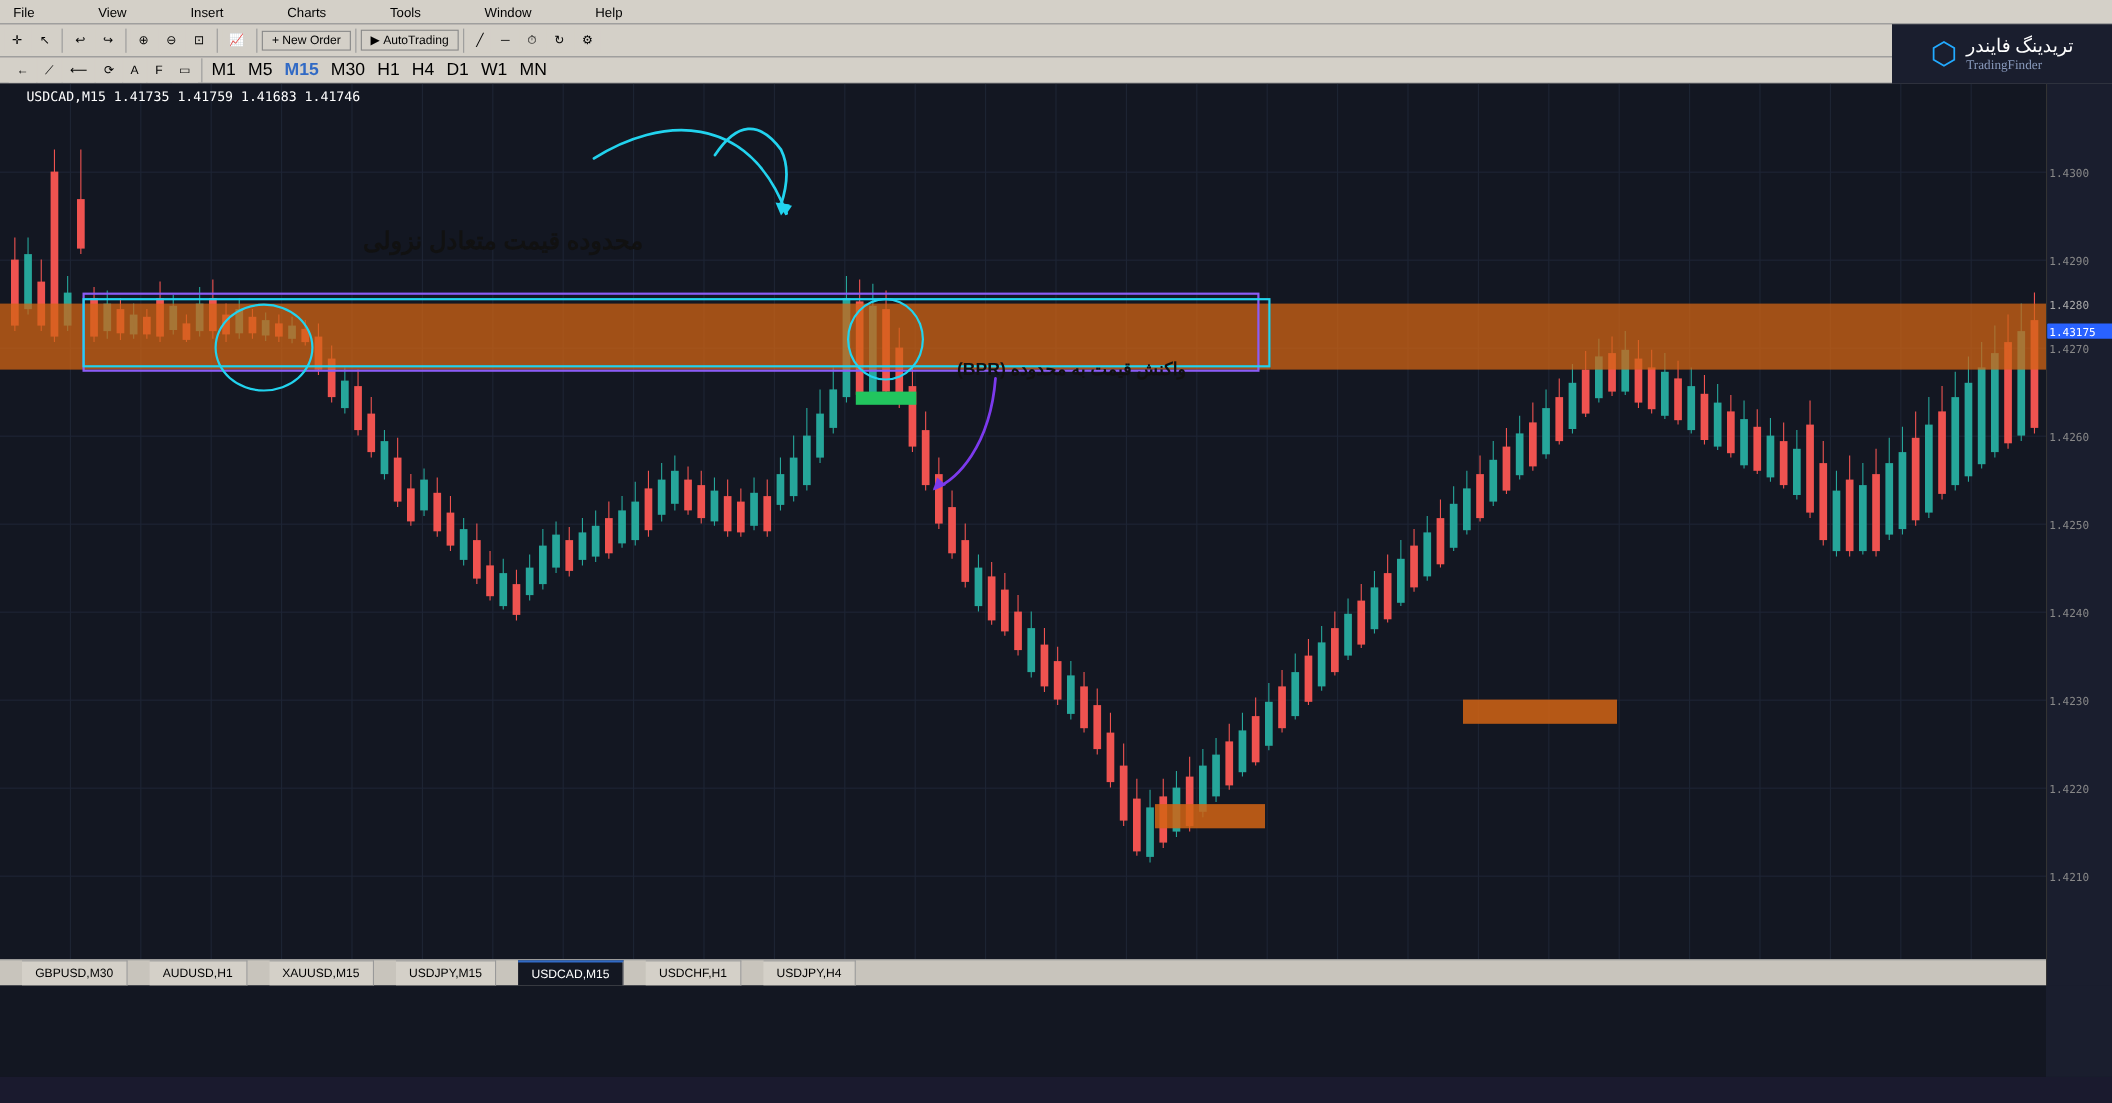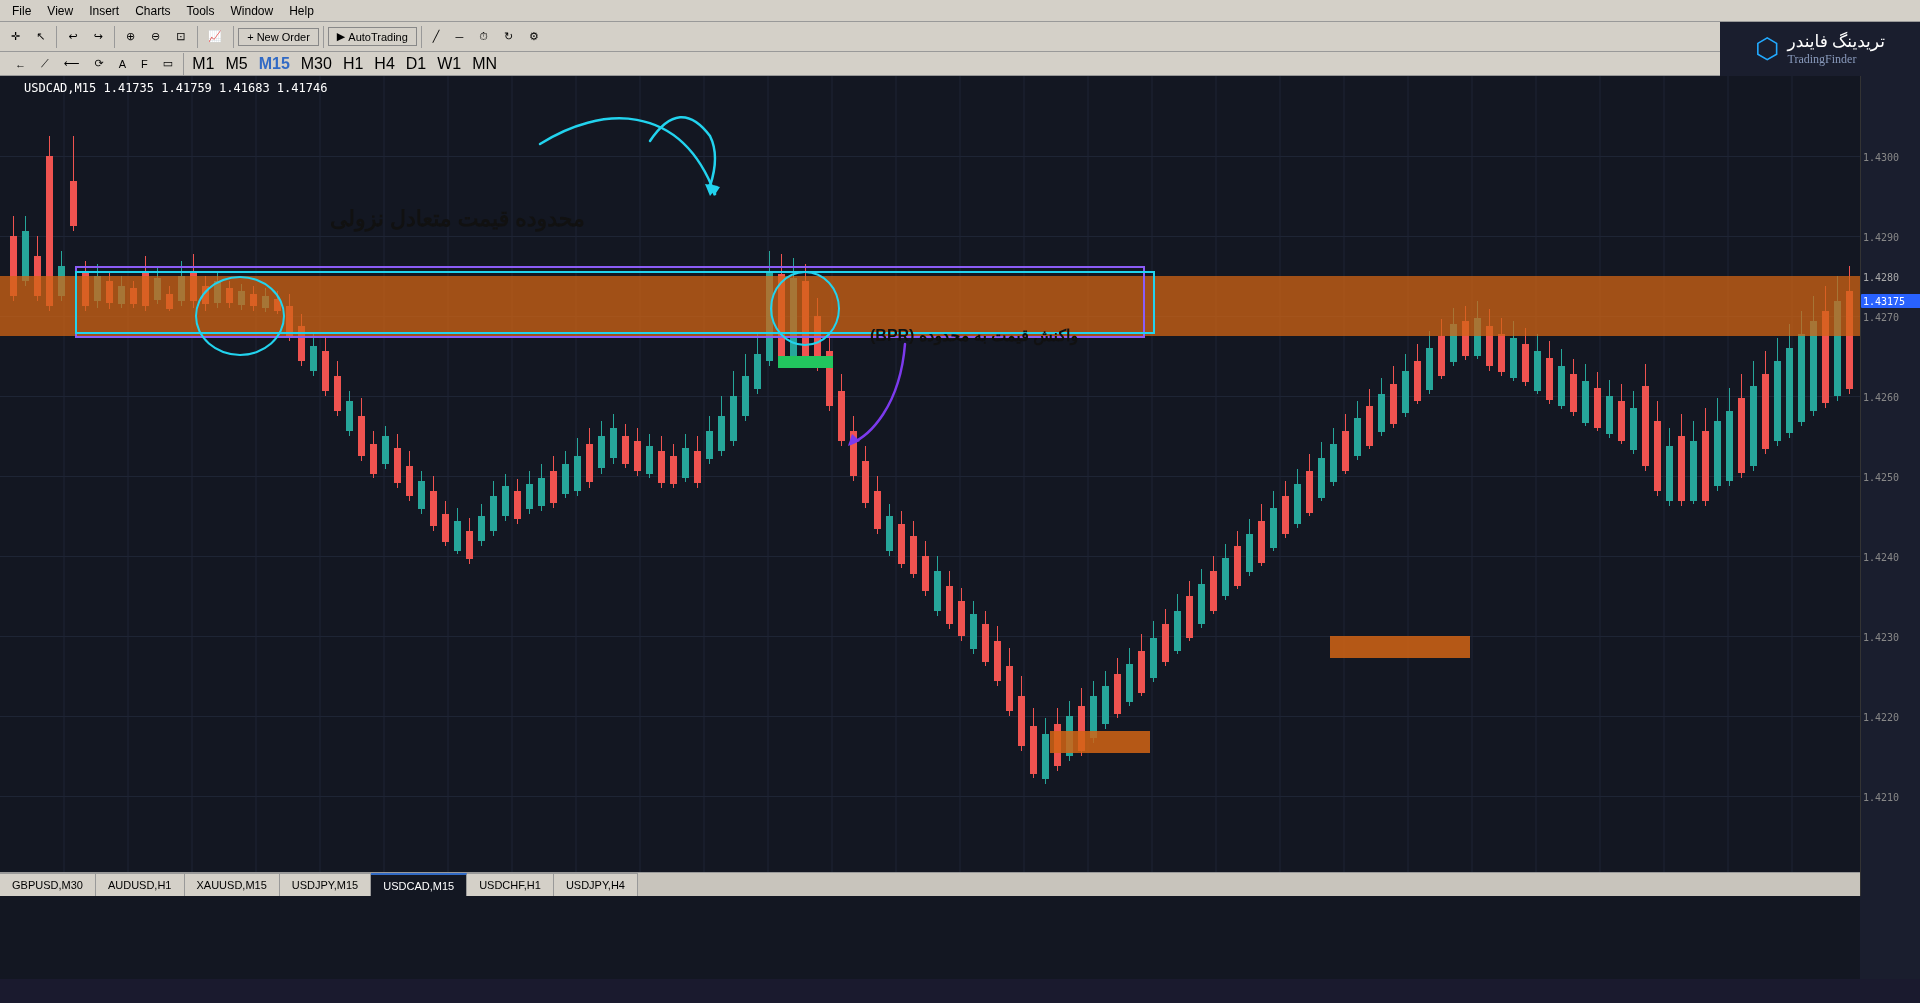--- a/index.html
+++ b/index.html
@@ -8,20 +8,21 @@
     
     #menu-bar {
       height: 22px;
       background: #d4d0c8;
       display: flex;
       align-items: center;
       padding: 0 4px;
       border-bottom: 1px solid #999;
       font-size: 12px;
       color: #000;
+      gap: 42px;
     }
     .menu-item {
       padding: 2px 8px;
       cursor: pointer;
     }
 
     
     #toolbar {
       height: 30px;
       background: #d4d0c8;
@@ -295,20 +296,21 @@
       padding: 3px 12px;
       font-size: 11px;
       color: #000;
       background: #d4d0c8;
       border-right: 1px solid #999;
       border-top: 1px solid #999;
       cursor: pointer;
       height: 100%;
       display: flex;
       align-items: center;
+      margin-left: 20px;
     }
     .chart-tab.active {
       background: #131722;
       color: #fff;
       border-top: 2px solid #316ac5;
     }
 
     
     #logo-area {
       position: absolute;

